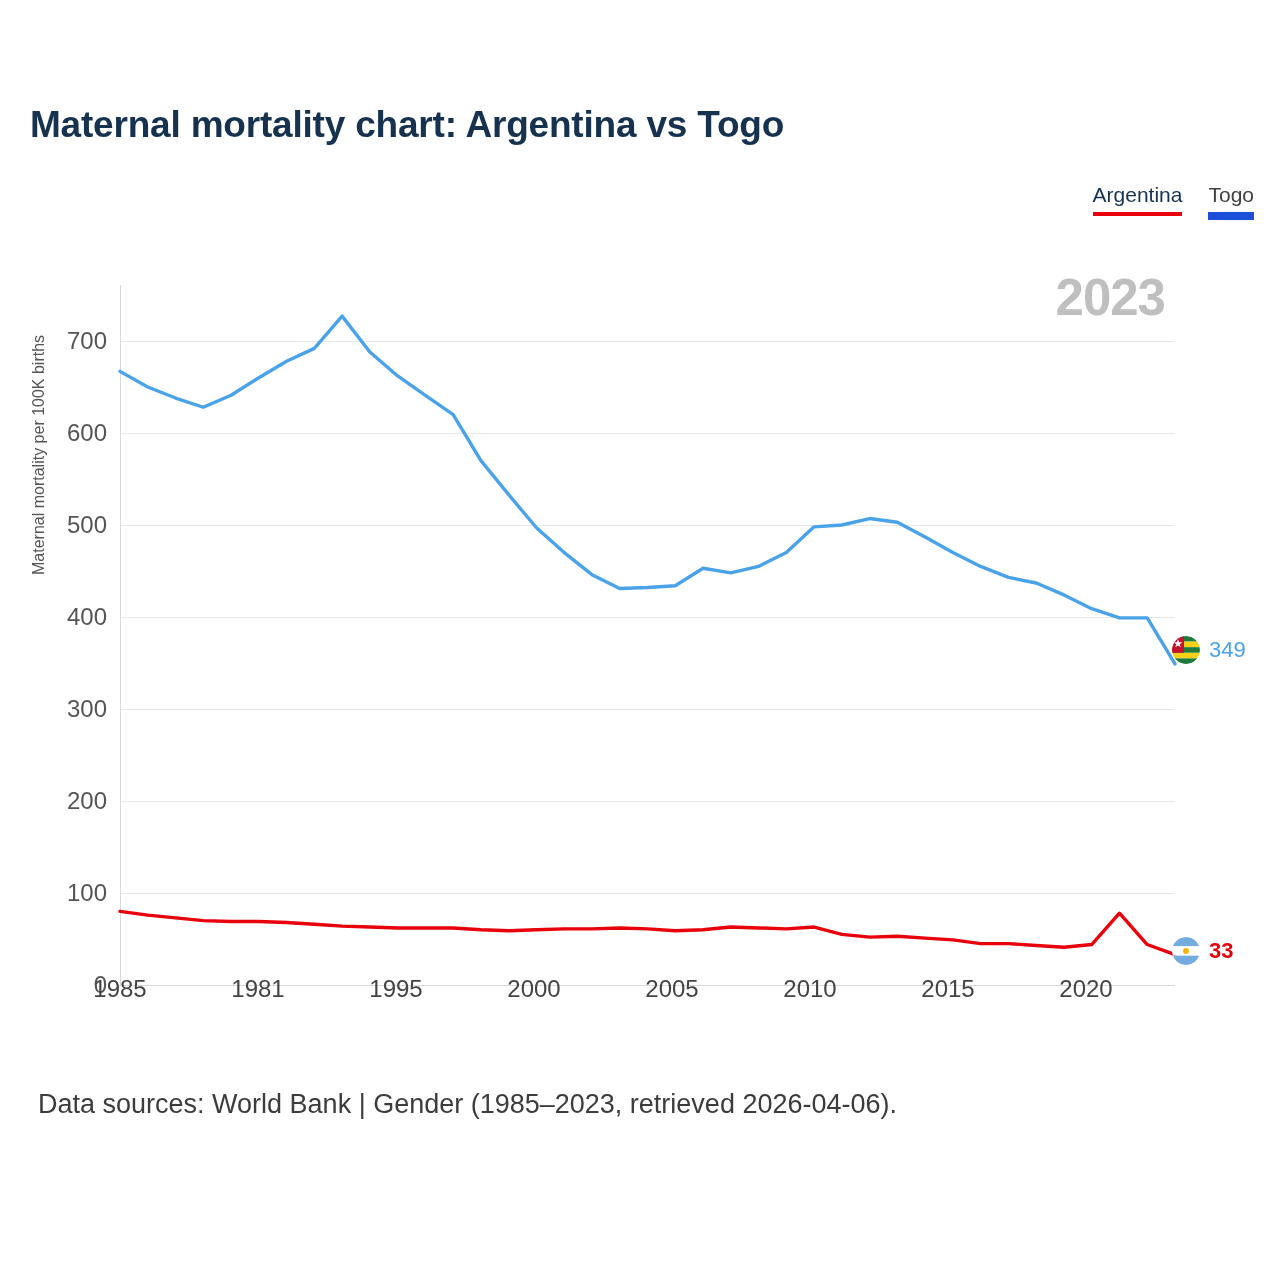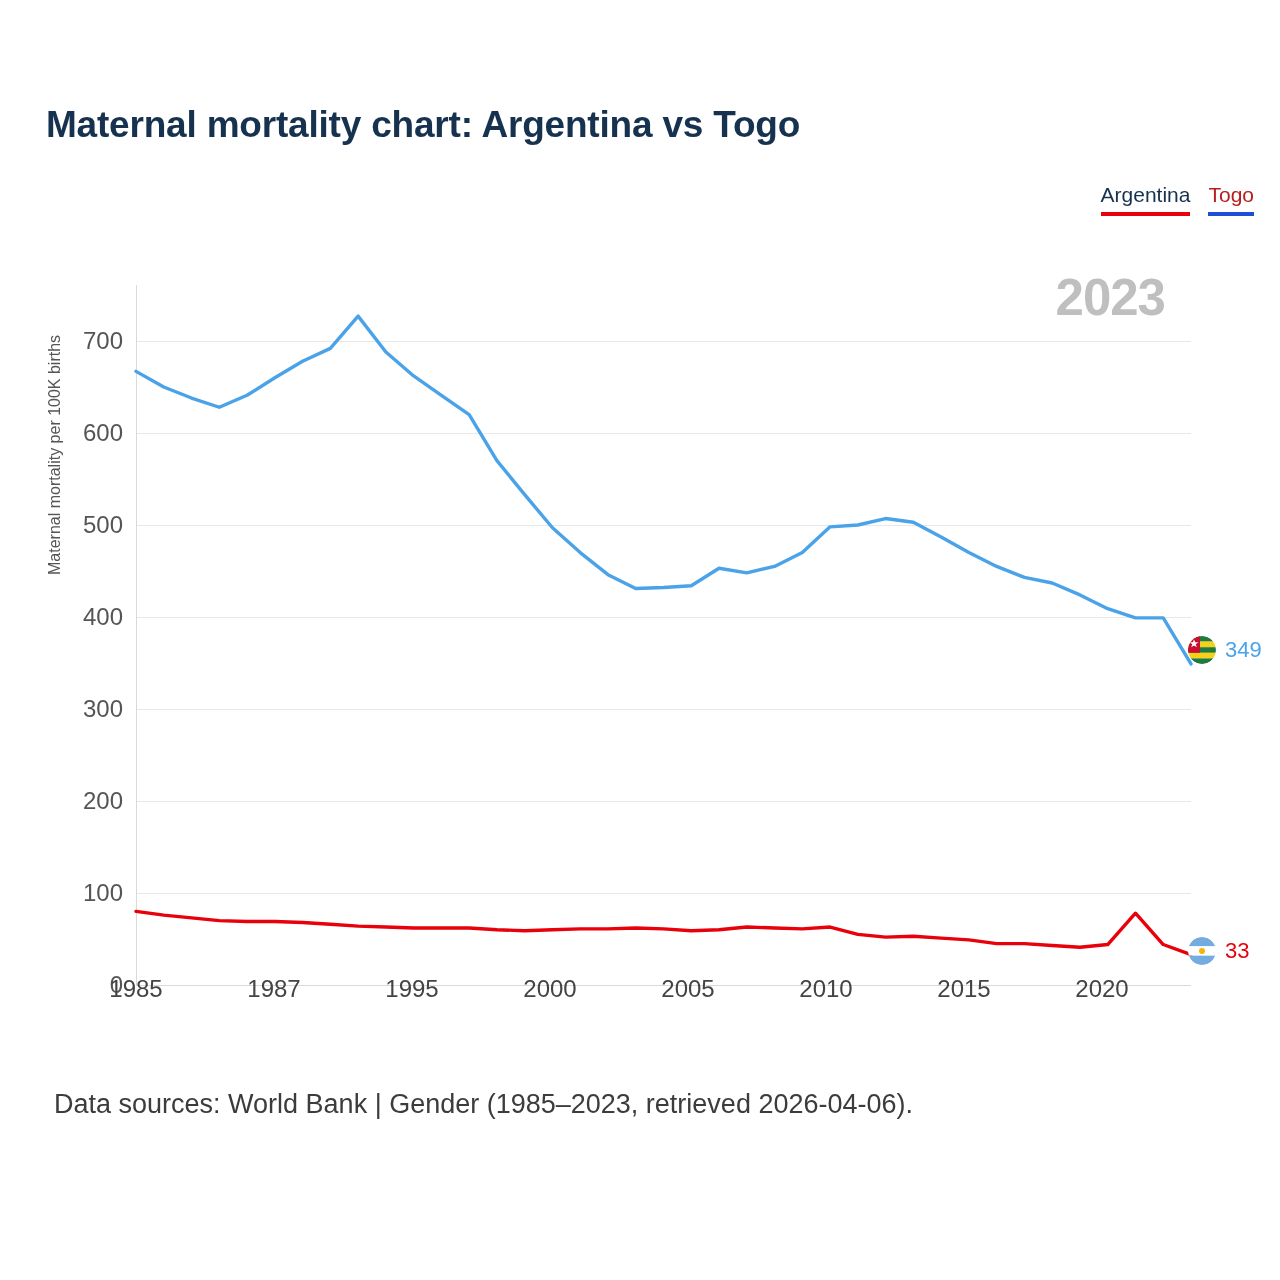--- a/index.html
+++ b/index.html
@@ -11,48 +11,47 @@
     width: 1280px;
     height: 1280px;
     font-family: "Liberation Sans", sans-serif;
     color: #1b2a3d;
     position: relative;
     overflow: hidden;
   }
   .page {
     position: absolute;
     inset: 0;
-    margin-left: 16px;
   }
   .chart-title {
     position: absolute;
     left: 30px;
     top: 104px;
     font-size: 37px;
     font-weight: bold;
     color: #16324f;
     letter-spacing: -0.2px;
     white-space: nowrap;
   }
   .legend {
     position: absolute;
     right: 26px;
     top: 184px;
     display: flex;
-    gap: 18px;
+    gap: 26px;
     align-items: flex-start;
   }
   .legend-item {
     font-size: 21px;
     color: #16324f;
     padding-bottom: 7px;
     line-height: 1;
   }
   .legend-item.arg { border-bottom: 4px solid #e8000b; }
-  .legend-item.togo { border-bottom: 4px solid #1d4ed8; color: #b91c1c; }
+  .legend-item.togo { border-bottom: 8px solid #1d4ed8; color: #404040; }
 
   .year-watermark {
     position: absolute;
     right: 115px;
     top: 268px;
     font-size: 51px;
     font-weight: bold;
     color: #bfbfbf;
     letter-spacing: -1px;
   }
@@ -134,21 +133,21 @@
     overflow: hidden;
     flex: 0 0 auto;
     position: relative;
   }
   .flag svg { display: block; }
   .endpoint-value {
     font-size: 22px;
     line-height: 1;
   }
   .endpoint.togo .endpoint-value { color: #4aa3e8; }
-  .endpoint.arg .endpoint-value { color: #e8000b; }
+  .endpoint.arg .endpoint-value { color: #e8000b; font-weight: bold; }
 
   .footer {
     position: absolute;
     left: 38px;
     top: 1084px;
     font-size: 27px;
     color: #3c3c3c;
     line-height: 1.55;
   }
   .footer div { white-space: nowrap; }
@@ -186,21 +185,21 @@
     <div class="ytick" style="top:700px">0</div>
     <div class="ytick" style="top:608px">100</div>
     <div class="ytick" style="top:516px">200</div>
     <div class="ytick" style="top:424px">300</div>
     <div class="ytick" style="top:332px">400</div>
     <div class="ytick" style="top:240px">500</div>
     <div class="ytick" style="top:148px">600</div>
     <div class="ytick" style="top:56px">700</div>
 
     <div class="xtick" style="left:0px">1985</div>
-    <div class="xtick" style="left:138px">1987</div>
+    <div class="xtick" style="left:138px">1981</div>
     <div class="xtick" style="left:276px">1995</div>
     <div class="xtick" style="left:414px">2000</div>
     <div class="xtick" style="left:552px">2005</div>
     <div class="xtick" style="left:690px">2010</div>
     <div class="xtick" style="left:828px">2015</div>
     <div class="xtick" style="left:966px">2020</div>
 
     <svg class="series" width="1055" height="700" viewBox="0 0 1055 700">
       <polyline id="line-togo" fill="none" stroke="#4aa3e8" stroke-width="3.4" stroke-linejoin="round" stroke-linecap="round" points="0.00,86.36 27.76,102.00 55.53,113.04 83.29,122.24 111.05,110.28 138.82,92.80 166.58,76.24 194.34,63.36 222.11,31.16 249.87,67.04 277.63,90.96 305.39,110.28 333.16,129.60 360.92,175.60 388.68,209.64 416.45,242.76 444.21,267.60 471.97,289.68 499.74,303.48 527.50,302.56 555.26,300.72 583.03,283.24 610.79,287.84 638.55,281.40 666.32,267.60 694.08,241.84 721.84,240.00 749.61,233.56 777.37,237.24 805.13,251.96 832.89,267.60 860.66,281.40 888.42,292.44 916.18,297.96 943.95,309.92 971.71,323.72 999.47,332.92 1027.24,332.92 1055.00,378.92"></polyline>
       <polyline id="line-argentina" fill="none" stroke="#e8000b" stroke-width="3.4" stroke-linejoin="round" stroke-linecap="round" points="0.00,626.40 27.76,630.08 55.53,632.84 83.29,635.60 111.05,636.52 138.82,636.52 166.58,637.44 194.34,639.28 222.11,641.12 249.87,642.04 277.63,642.96 305.39,642.96 333.16,642.96 360.92,644.80 388.68,645.72 416.45,644.80 444.21,643.88 471.97,643.88 499.74,642.96 527.50,643.88 555.26,645.72 583.03,644.80 610.79,642.04 638.55,642.96 666.32,643.88 694.08,642.04 721.84,649.40 749.61,652.16 777.37,651.24 805.13,653.08 832.89,654.92 860.66,658.60 888.42,658.60 916.18,660.44 943.95,662.28 971.71,659.52 999.47,628.24 1027.24,659.52 1055.00,669.64"></polyline>

